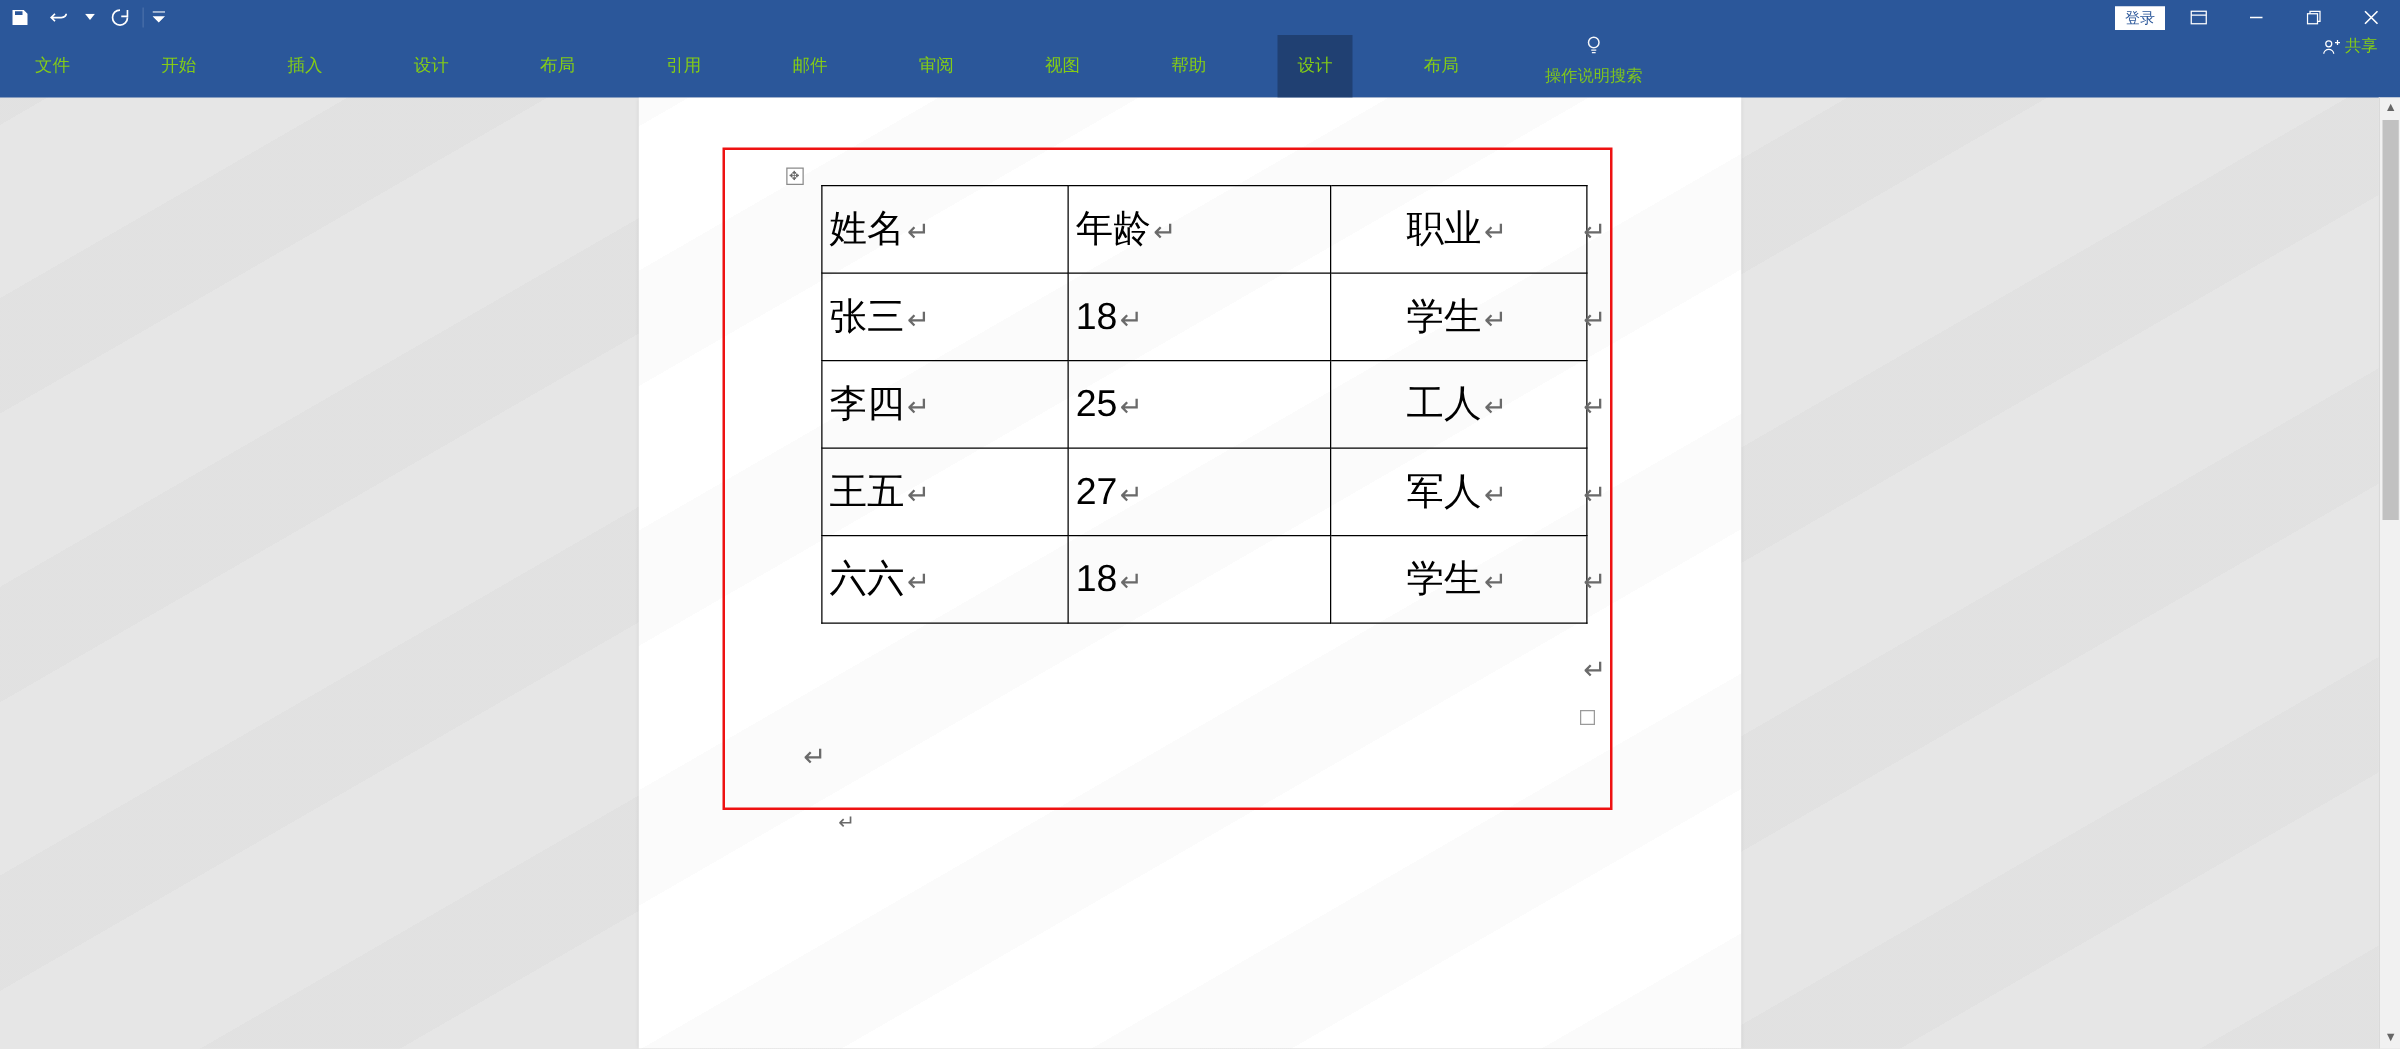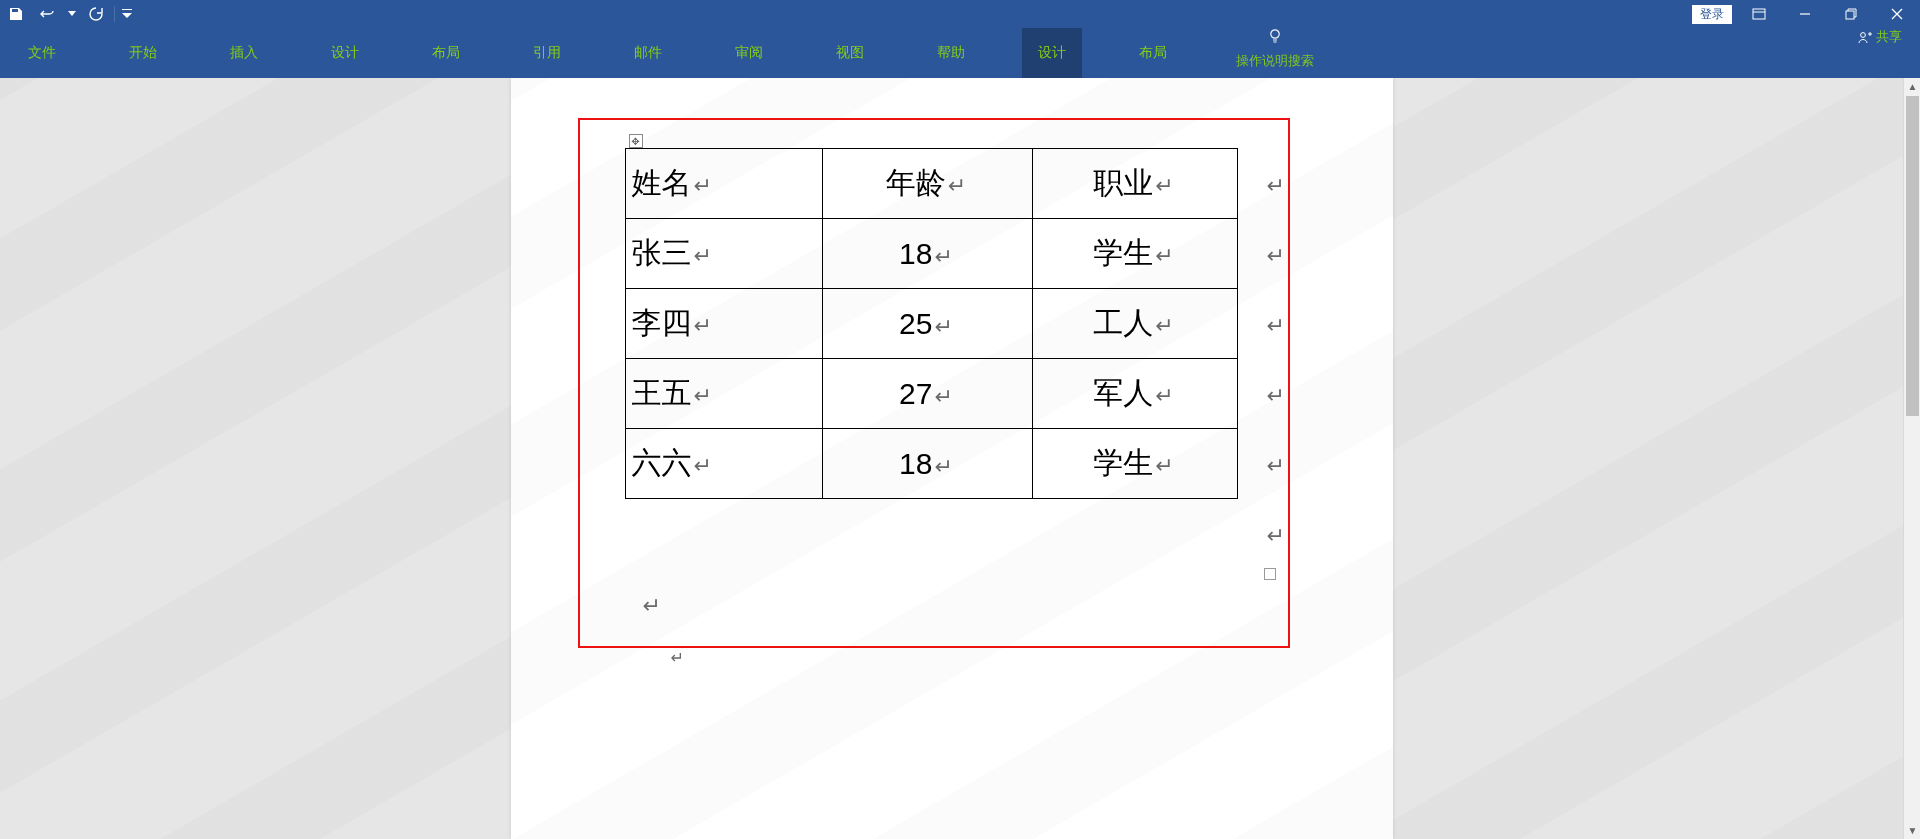--- a/index.html
+++ b/index.html
@@ -33,24 +33,24 @@
   .scroll .up, .scroll .down { position:absolute; left:0; width:17px; height:17px; display:flex; align-items:center; justify-content:center; font-size:10px; color:#666; }
   .scroll .up { top:0; } .scroll .down { bottom:0; }
   .scroll .thumb { position:absolute; top:18px; left:2px; width:13px; height:320px; background:#c1c1c1; }
 
   
   .redbox { position:absolute; left:67px; top:40px; width:712px; height:530px; border:2px solid #e11; }
 
   
   .move-handle { position:absolute; left:118px; top:56px; width:14px; height:14px; border:1px solid #8a8a8a; background:#fff; display:flex; align-items:center; justify-content:center; font-size:10px; color:#666;}
   .resize-handle { position:absolute; left:753px; top:490px; width:12px; height:12px; border:1px solid #9a9a9a; background:#fff; }
-  table.doc-table { position:absolute; left:114px; top:70px; border-collapse:collapse; font-family:"SimSun","宋体",serif; font-size:30px; color:#000; }
+  table.doc-table { position:absolute; left:146px; top:70px; border-collapse:collapse; font-family:"SimSun","宋体",serif; font-size:30px; color:#000; }
   table.doc-table td { border:1px solid #000; height:70px; padding:0 8px 0 6px; vertical-align:middle; }
   table.doc-table td.c1 { width:197px; }
-  table.doc-table td.c2 { width:210px;text-align:center; }
+  table.doc-table td.c2 { width:210px; }
   table.doc-table td.c3 { width:205px;text-align:center; }
   .pmark { font-size:22px; color:#6a6a6a; margin-left:2px; }
   .rowend { position:absolute; font-size:22px; color:#6a6a6a; font-family:"SimSun",serif; }
   .para-after { position:absolute; font-size:22px; color:#6a6a6a; font-family:"SimSun",serif; }
 
   svg { display:block; }
 
   
   .page::before{ content:""; position:absolute; inset:0; background:repeating-linear-gradient(-30deg, rgba(0,0,0,0.015) 0 80px, transparent 80px 180px); pointer-events:none;}
   .workspace::before{ content:""; position:absolute; inset:0; background:repeating-linear-gradient(-30deg, rgba(0,0,0,0.02) 0 80px, transparent 80px 200px); pointer-events:none;}

